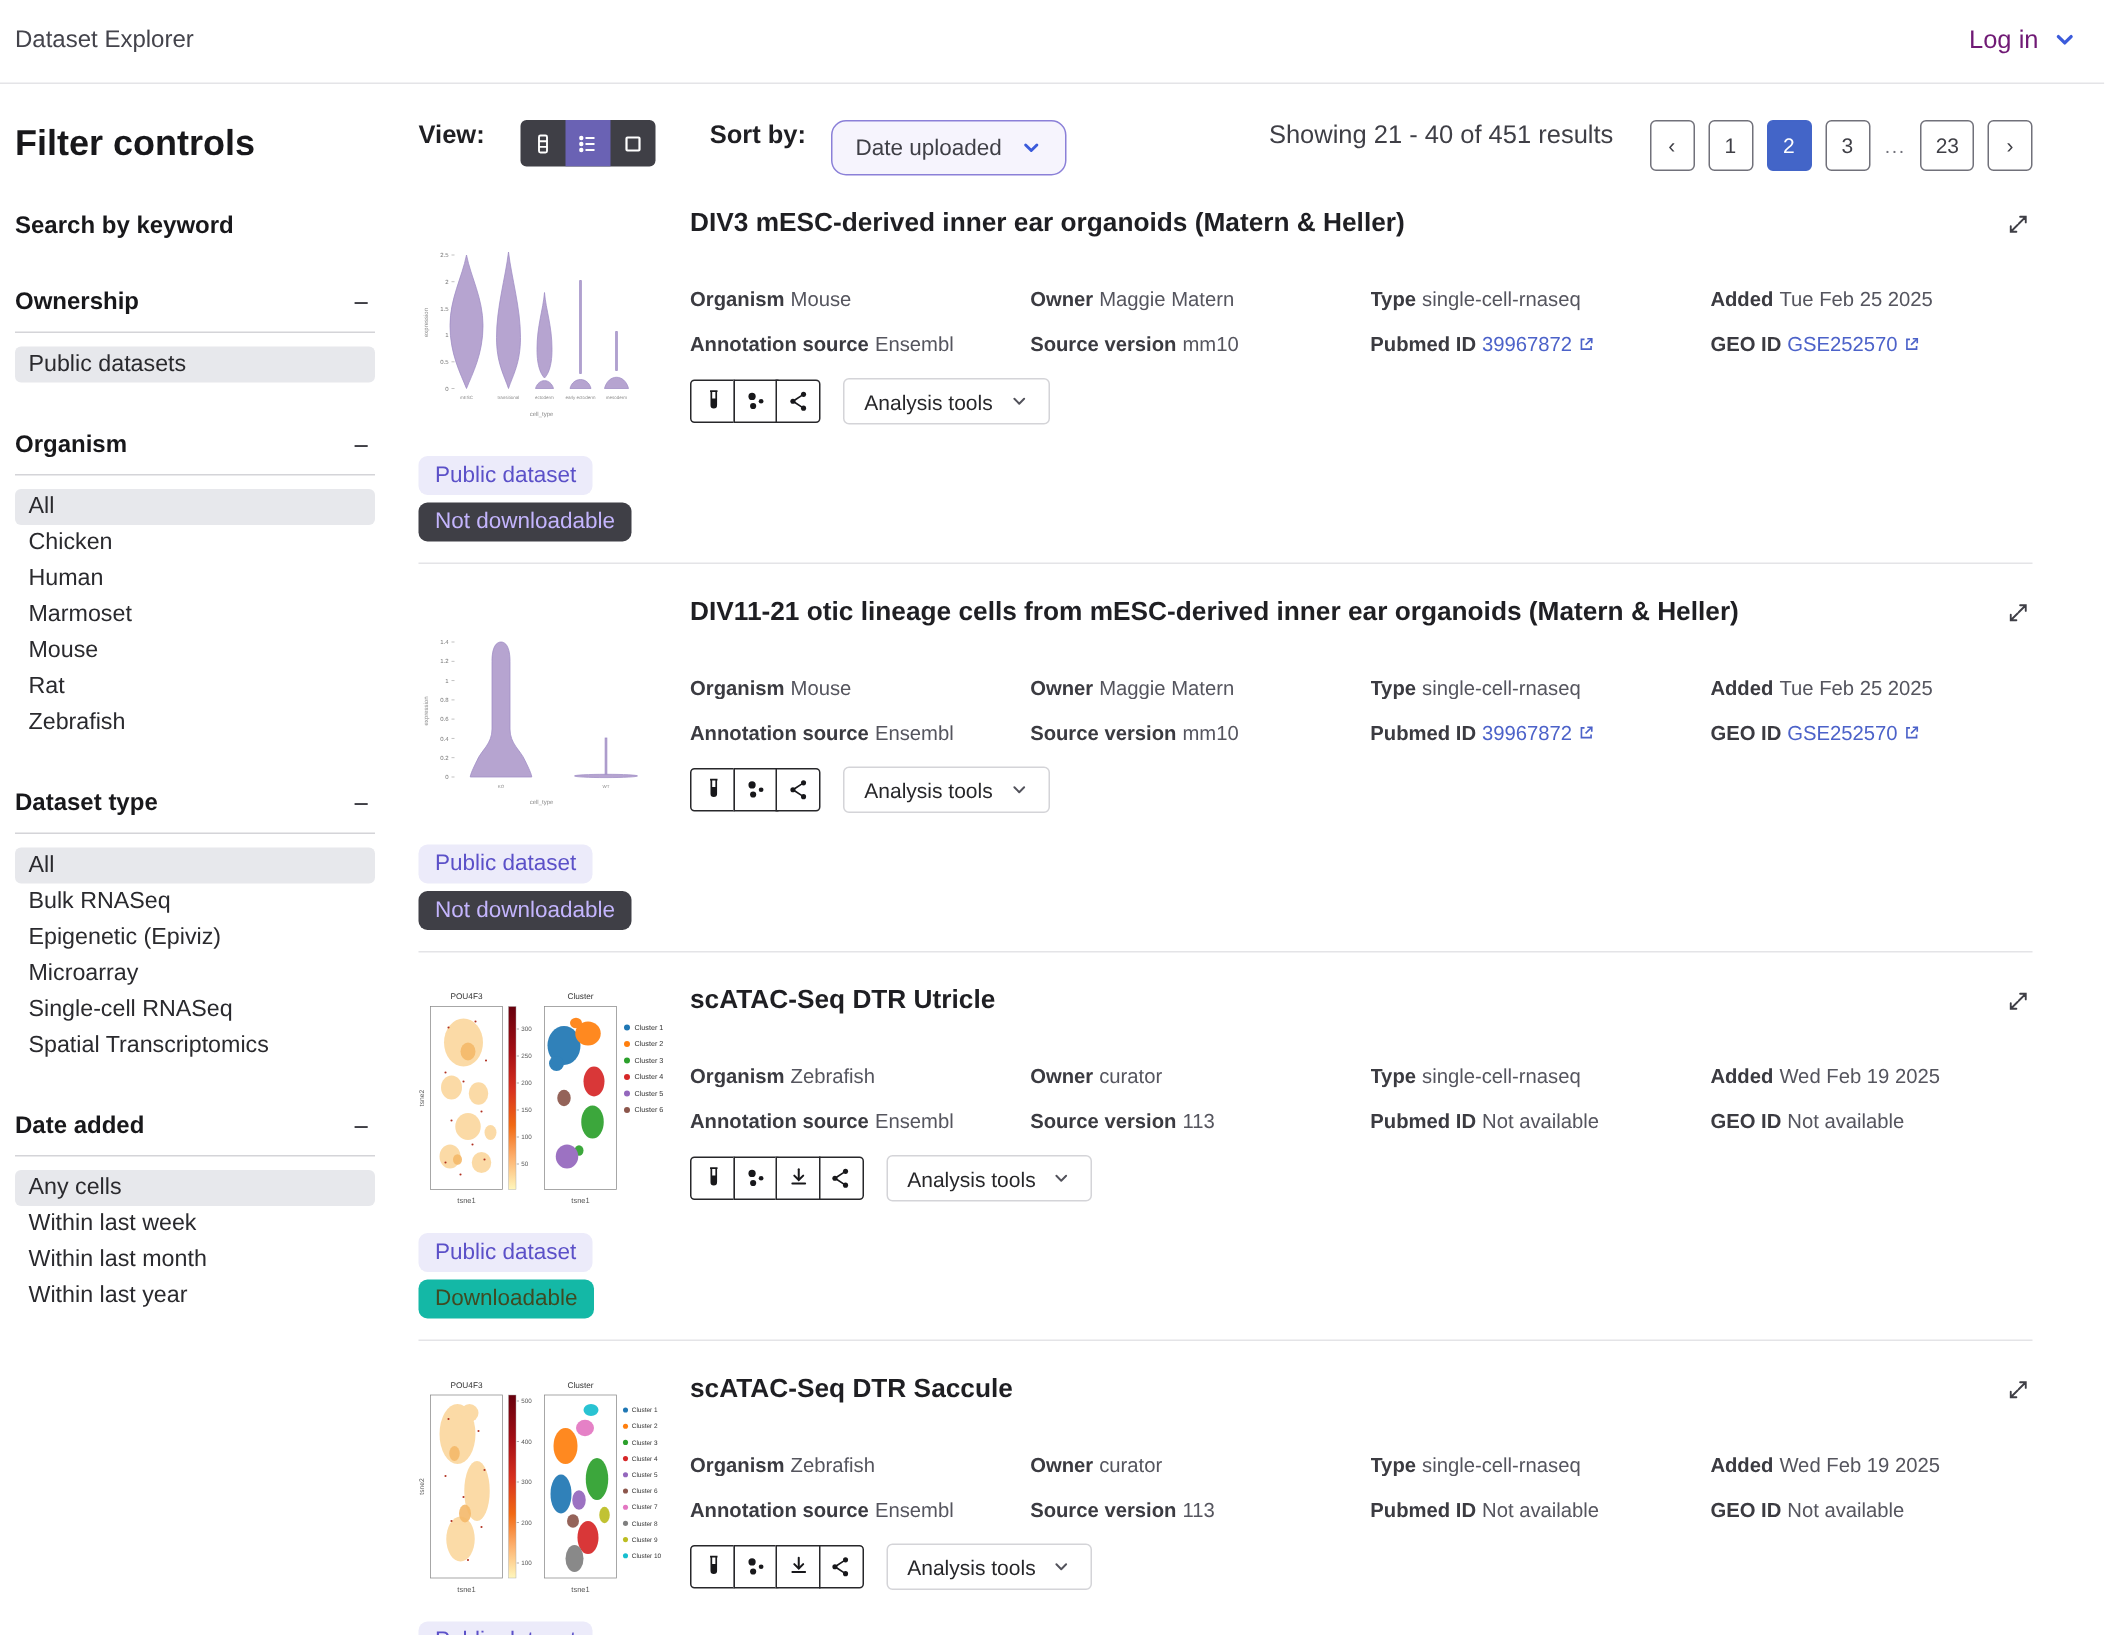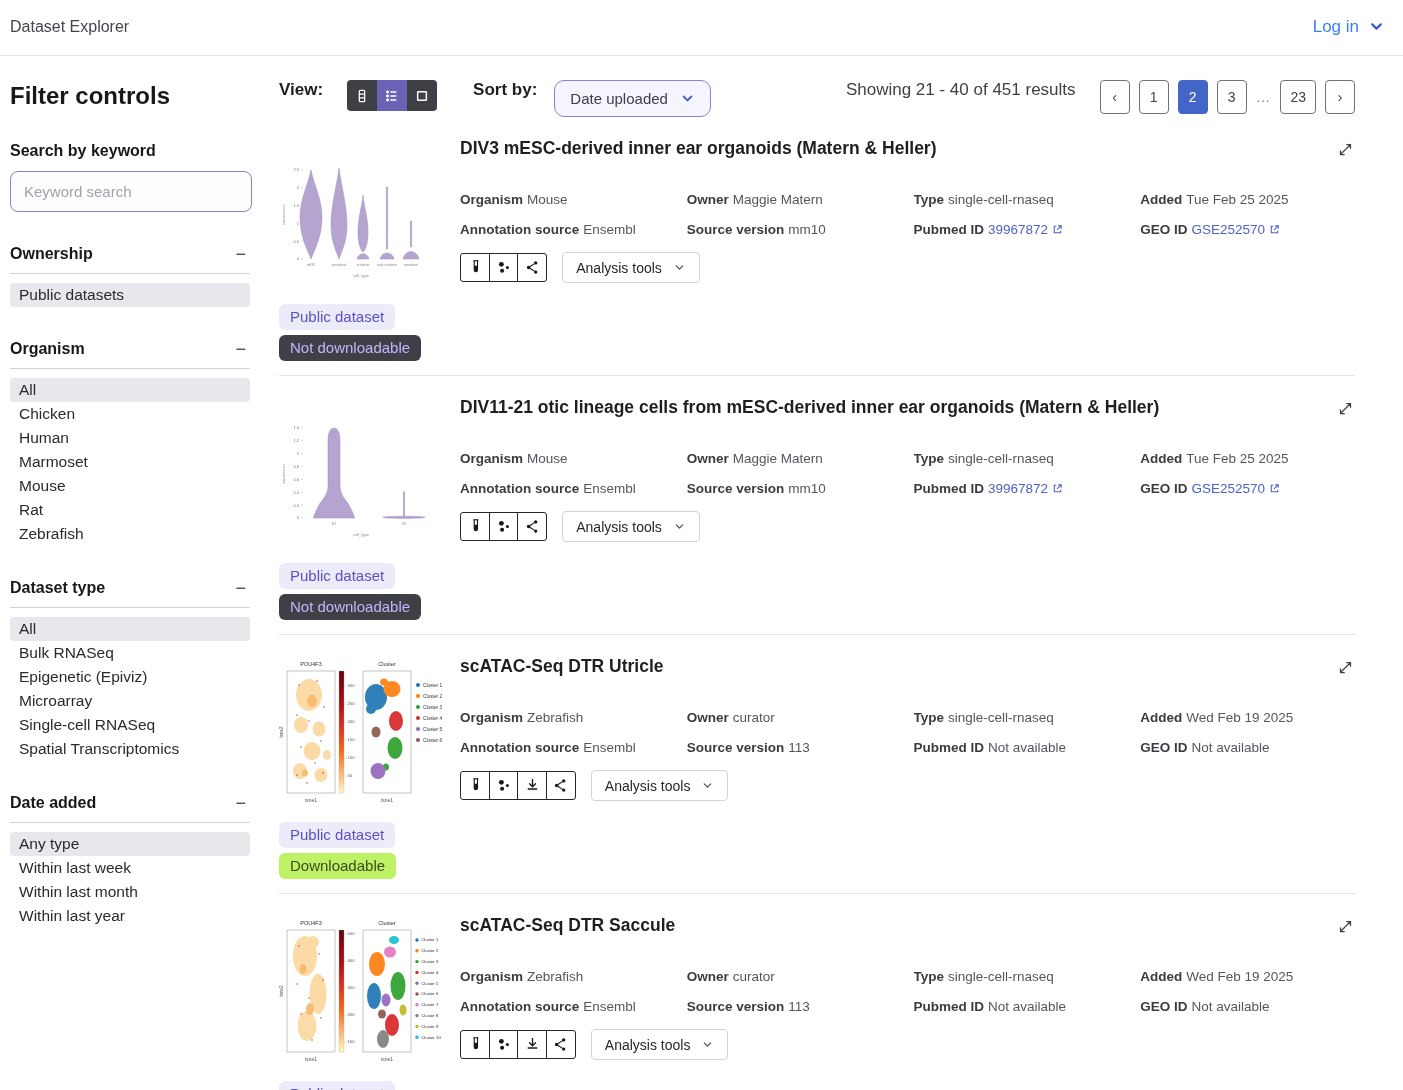--- a/index.html
+++ b/index.html
@@ -3,21 +3,21 @@
 <meta charset="utf-8">
 <style>
   * { box-sizing: border-box; }
   body { margin:0; font-family:"Liberation Sans", sans-serif; background:#fff; color:#3f3f46; }
   .page { width:1403px; height:1090px; overflow:hidden; background:#fff; position:relative; }
 
   
   .topbar { height:56px; display:flex; align-items:center; justify-content:space-between;
             padding:0 18px 2px 10px; border-bottom:1px solid #e4e4e7; }
   .app-title { font-size:16px; color:#44444c; }
-  .login { display:flex; align-items:center; gap:9px; font-size:17px; color:#3b82f6; cursor:pointer; }
+  .login { display:flex; align-items:center; gap:9px; font-size:17px; color:#701a75; cursor:pointer; }
 
   .content { display:flex; }
 
   
   .sidebar { flex:0 0 262px; width:262px; padding:26px 0 0 10px; }
   .sidebar-title { font-size:24px; font-weight:700; color:#18181b; margin:0 0 32px; }
   .search-label { font-size:16px; font-weight:700; color:#18181b; margin-bottom:11px; }
   .search-input { width:242px; height:41px; border:1px solid #8b80d8; border-radius:8px;
                   padding:0 13px; font-size:15px; background:#fefdff; color:#27272a; outline:none;
                   font-family:"Liberation Sans", sans-serif; }
@@ -56,21 +56,21 @@
 
   
   .card { display:flex; padding:20px 0 14px; border-bottom:1px solid #e4e4e7; min-height:256px; }
   .thumb-col { flex:0 0 181px; width:181px; }
   .thumb { width:163px; height:160px; }
   .thumb svg { display:block; width:163px; height:160px; }
   .tags { margin-top:7px; display:flex; flex-direction:column; align-items:flex-start; gap:5px; }
   .tag { font-size:15px; padding:3px 11px; border-radius:6px; line-height:20px; }
   .tag-public { background:#ecebfa; color:#5b50c8; }
   .tag-dark { background:#3f3f46; color:#c4b5fd; }
-  .tag-green { background:#bef264; color:#3f4a22; }
+  .tag-green { background:#14b8a6; color:#3f4a22; }
 
   .card-body { flex:1; position:relative; padding-top:1px; min-width:0; }
   .card-title { font-size:17.5px; font-weight:700; color:#1f1f23; margin:0; padding-right:70px; }
   .expand-btn { position:absolute; top:3px; right:0; background:none; border:none; cursor:pointer; padding:2px; }
 
   .fields { display:grid; grid-template-columns:repeat(4,1fr); column-gap:12px; row-gap:15px;
             margin-top:33px; font-size:13.5px; }
   .field { white-space:nowrap; overflow:hidden; }
   .flabel { font-weight:700; color:#3b3b41; margin-right:4px; }
   .fvalue { color:#55555e; }
@@ -102,21 +102,20 @@
           <path d="M5 7.5l5 5 5-5"></path>
         </svg>
     </div>
   </header>
 
   <div class="content">
 
     <aside class="sidebar">
       <h1 class="sidebar-title">Filter controls</h1>
       <div class="search-label">Search by keyword</div>
-      <input class="search-input" type="text" placeholder="Keyword search" style="">
 
       <div class="fsection">
         <div class="fsection-head">
           <span class="fsection-title">Ownership</span>
           <button class="collapse-btn">−</button>
         </div>
         <hr>
         <div>
 
         <div class="fitem selected">Public datasets</div>
@@ -159,21 +158,21 @@
       </div>
 
       <div class="fsection">
         <div class="fsection-head">
           <span class="fsection-title">Date added</span>
           <button class="collapse-btn">−</button>
         </div>
         <hr>
         <div>
 
-        <div class="fitem selected">Any type</div>
+        <div class="fitem selected">Any cells</div>
             <div class="fitem">Within last week</div>
             <div class="fitem">Within last month</div>
             <div class="fitem">Within last year</div>
           </div>
       </div>
     </aside>
 
     <main class="main">
 
       <div class="toolbar">

